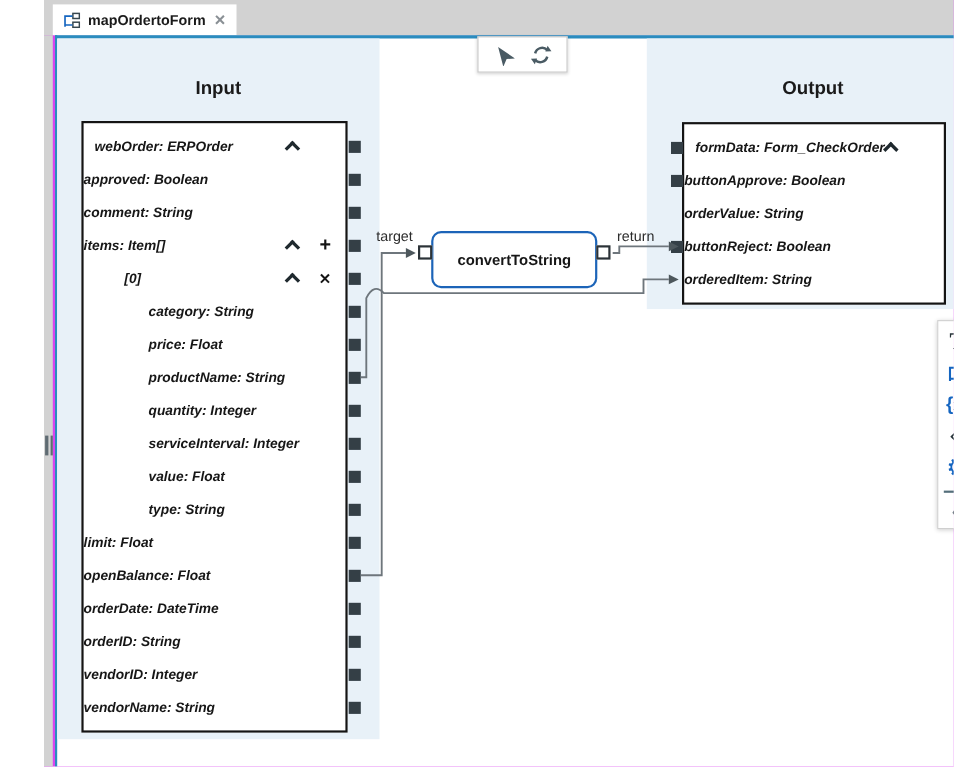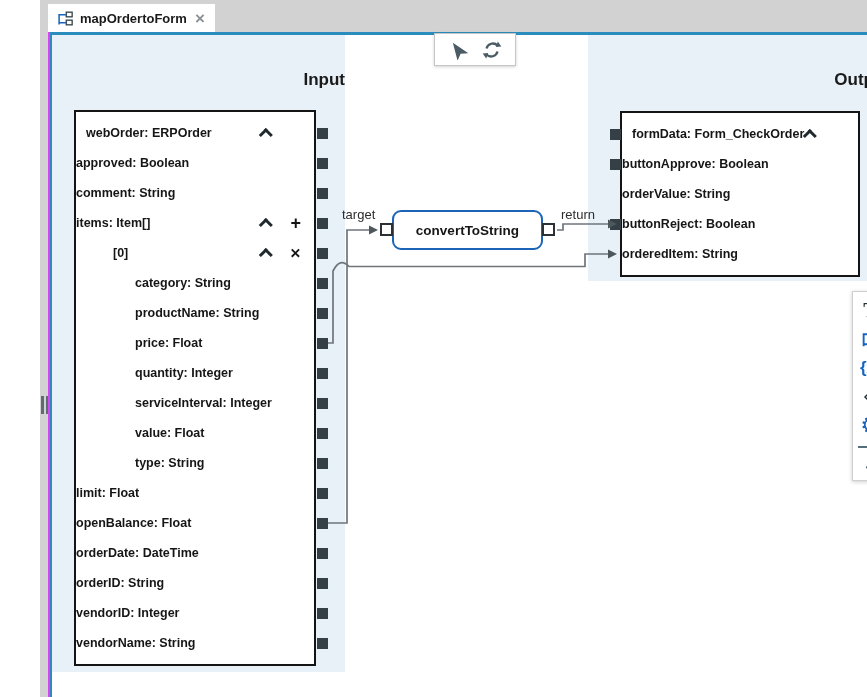--- a/index.html
+++ b/index.html
@@ -24,45 +24,45 @@
   .drag-handle.left { left:1px; } .drag-handle.right { left:860px; }
   .drag-handle i { display:block; width:2.5px; height:18px; background:#5f6b72; }
   
   .canvas {
     position:absolute; left:10px; top:32px; width:842px; height:665px; background:#ffffff;
     border-top:3px solid #2b8cbe; border-left:2.5px solid #2b8cbe; border-right:2.5px solid #2b8cbe; border-bottom:none;
   }
   .panel { position:absolute; background:#e8f1f8; }
   .panel.input  { left:12px;  top:35px; width:293px; height:637px; }
   .panel.output { left:548px; top:35px; width:302px; height:246px; }
-  .panel-title { position:absolute; width:100%; text-align:right; top:35px; font-size:17px; font-weight:bold; color:#1a1a1a; }
+  .panel-title { position:absolute; width:100%; text-align:center; top:35px; font-size:17px; font-weight:bold; color:#1a1a1a; }
   
   .tree-box { position:absolute; background:#ffffff; border:2px solid #141414; padding-top:6px; }
   .tree-box.input  { left:34px;  top:110px; width:242px; height:556px; }
   .tree-box.output { left:580px; top:111px; width:240px; height:166px; }
   .tree-row { position:relative; height:30px; display:flex; align-items:center; }
-  .row-label { font-size:12.5px; font-weight:bold; color:#161616; white-space:nowrap; }
+  .row-label { font-size:12.5px; font-weight:bold; color:#161616; white-space:nowrap;font-style:italic; }
   .ind0 .row-label { padding-left:10px; }
   .ind1 .row-label { }
   .ind2 .row-label { padding-left:37px; }
   .ind3 .row-label { padding-left:59px; }
   .chev {
     position:absolute; right:46px; top:50%; width:10px; height:10px; margin-top:-3px; cursor:pointer;
     border-top:3px solid #1f292e; border-right:3px solid #1f292e;
     transform:rotate(-45deg) translate(2px,2px);
   }
   .rowbtn { position:absolute; right:13px; top:50%; transform:translateY(-50%); font-weight:900; color:#141414; cursor:pointer; }
   .rowbtn.add { font-size:18px; }
   .rowbtn.remove { font-size:13.5px; }
   .port { position:absolute; width:11px; height:11px; background:#343f46; top:50%; margin-top:-5.5px; cursor:crosshair; }
   .port.input  { right:-14px; }
   .port.output { left:-12px; }
   
   .fn-node {
-    position:absolute; left:352px; top:210px; width:151px; height:40px; background:#ffffff;
+    position:absolute; left:352px; top:210px; width:151px; height:52px; background:#ffffff;
     border:2.5px solid #1c64b8; border-radius:9px; display:flex; align-items:center; justify-content:center;
     z-index:5;
   }
   .fn-label { font-size:13.5px; font-weight:bold; color:#161616; }
   .node-port { position:absolute; width:13px; height:13px; background:#ffffff; border:2px solid #2b3237; top:11px; }
   .node-port.in  { left:-14px; }
   .node-port.out { right:-14px; }
   .wire-label { position:absolute; font-size:13px; color:#2d2d2d; z-index:4; }
   .wire-label.target { left:302px; top:207px; }
   .wire-label.return { left:521px; top:207px; }
@@ -150,25 +150,25 @@
         <span class="row-label">[0]</span>
         <span class="chev"></span>
         <span class="rowbtn remove">✕</span>
         <span class="port input"></span>
       </div>
       <div class="tree-row ind3">
         <span class="row-label">category: String</span>
         <span class="port input"></span>
       </div>
       <div class="tree-row ind3">
+        <span class="row-label">price: Float</span>
+        <span class="port input"></span>
+      </div>
+      <div class="tree-row ind3">
         <span class="row-label">productName: String</span>
-        <span class="port input"></span>
-      </div>
-      <div class="tree-row ind3">
-        <span class="row-label">price: Float</span>
         <span class="port input"></span>
       </div>
       <div class="tree-row ind3">
         <span class="row-label">quantity: Integer</span>
         <span class="port input"></span>
       </div>
       <div class="tree-row ind3">
         <span class="row-label">serviceInterval: Integer</span>
         <span class="port input"></span>
       </div>

